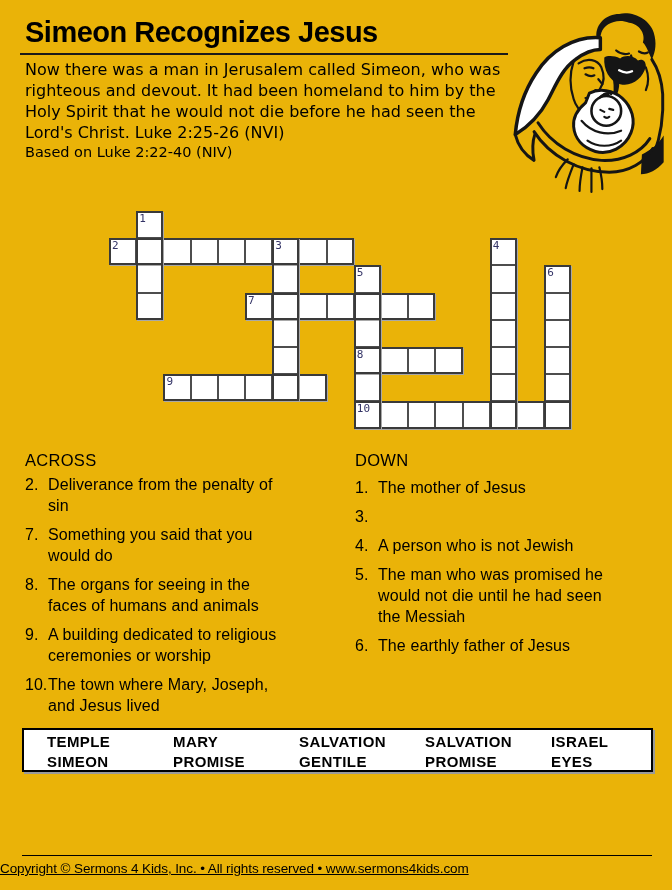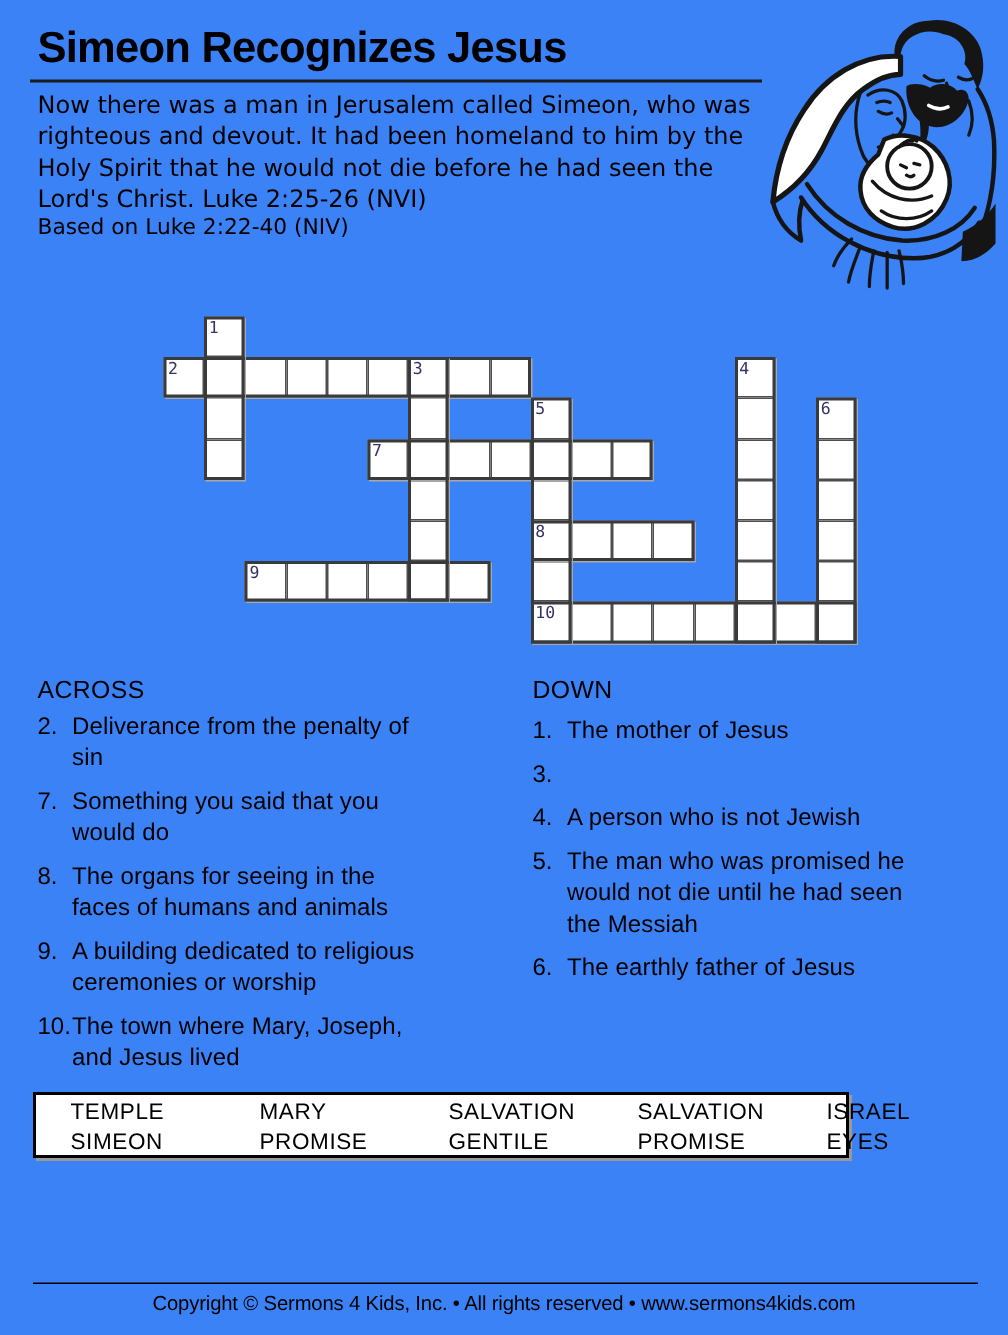--- a/index.html
+++ b/index.html
@@ -1,16 +1,16 @@
 <!DOCTYPE html>
 <html><head>
 <meta charset="utf-8">
 <style>
   html,body{margin:0;padding:0;background:#fff;}
-  .page{position:relative;width:672px;height:890px;background:#3b82f6;overflow:hidden;
+  .page{position:relative;width:672px;height:890px;background:#eab308;overflow:hidden;
         font-family:"Liberation Sans",sans-serif;color:#000;}
 
   .title{position:absolute;left:25px;top:16px;font-size:29px;font-weight:bold;
          letter-spacing:-0.5px;white-space:nowrap;}
   .title-rule{position:absolute;left:20px;top:53px;width:488px;height:2px;background:#1a1a1a;}
 
   .intro{position:absolute;left:25px;top:59px;width:470px;
          font-family:"DejaVu Sans",sans-serif;font-size:16px;line-height:21px;}
   .intro div{white-space:nowrap;}
   .based-on{position:absolute;left:25px;top:144px;
@@ -31,31 +31,31 @@
   .heading-across{left:25px;}
   .heading-down{left:355px;}
   .clue-list{position:absolute;width:325px;}
   .list-across{left:25px;top:474px;}
   .list-down{left:355px;top:477px;}
   .clue{display:flex;margin-bottom:8px;}
   .clue-num{min-width:23px;flex:none;font-size:16px;line-height:21px;}
   .clue-text{font-size:16px;line-height:21px;white-space:pre-line;letter-spacing:0.1px;}
 
   
-  .word-bank{position:absolute;left:22px;top:728px;width:544px;height:44px;
+  .word-bank{position:absolute;left:22px;top:728px;width:631px;height:44px;
              box-sizing:border-box;border:2px solid #000;box-shadow:2px 2px 0 #9a9a9a;
-             background:#fff;}
+             background:#fff;font-weight:bold;}
   .wb-grid{display:grid;grid-template-columns:repeat(5,126px);grid-auto-rows:20px;
            padding:2px 0 0 23px;}
   .wb-word{font-size:15px;line-height:20px;letter-spacing:0.4px;}
 
   
   .footer-rule{position:absolute;left:22px;top:855px;width:630px;height:1px;background:#000;}
-  .footer-text{position:absolute;left:0;top:861px;width:672px;text-align:center;
-               font-size:13.5px;letter-spacing:-0.1px;}
+  .footer-text{position:absolute;left:0;top:861px;width:672px;text-align:left;
+               font-size:13.5px;letter-spacing:-0.1px;text-decoration:underline;}
 
   svg .ln{fill:none;stroke:#151515;stroke-width:3;stroke-linecap:round;stroke-linejoin:round;}
   svg .ln2{fill:none;stroke:#151515;stroke-width:2.2;stroke-linecap:round;stroke-linejoin:round;}
   svg .fill{fill:#151515;stroke:none;}
 </style>
 </head>
 <body>
 
 <div class="page">
 

